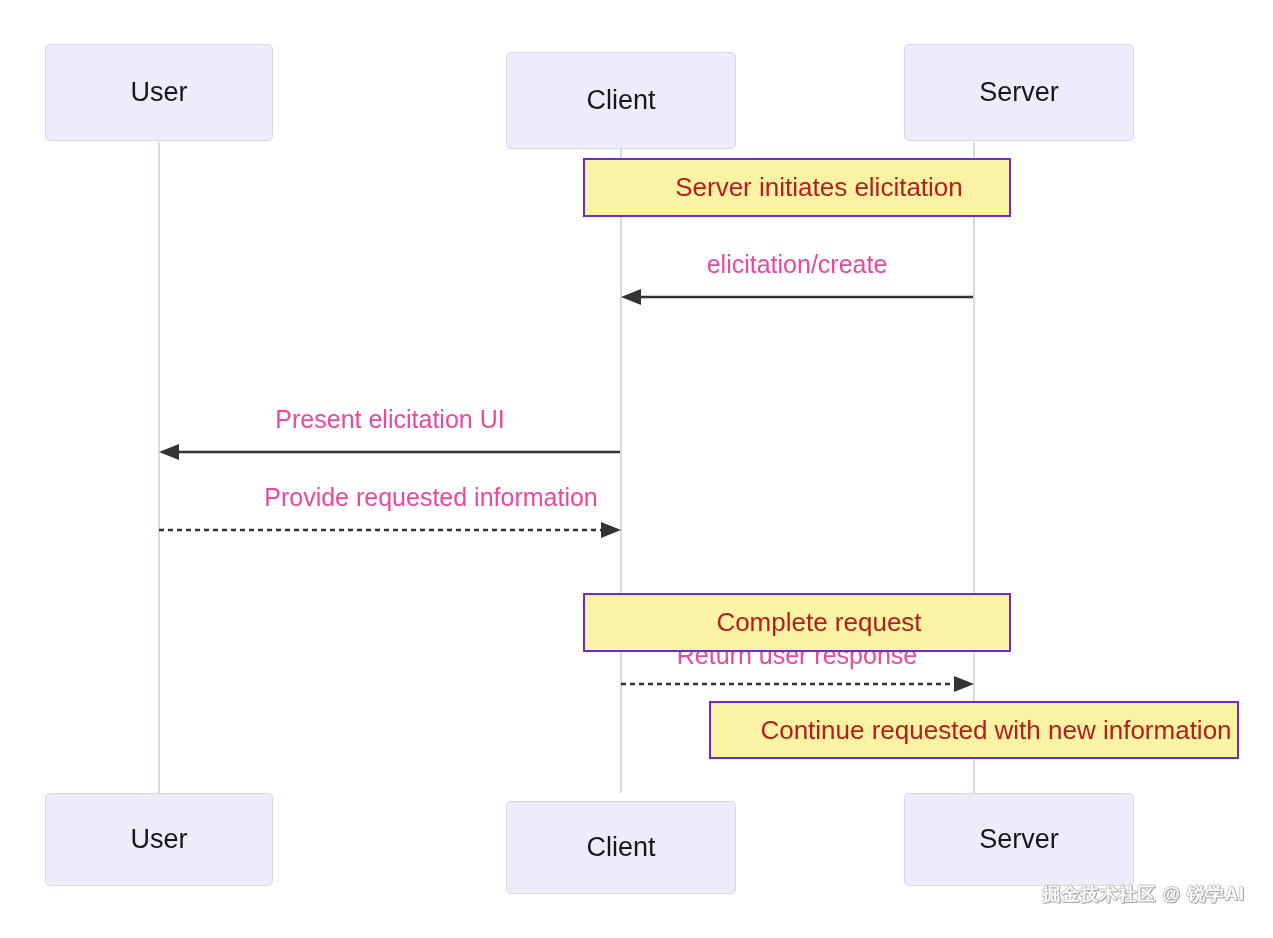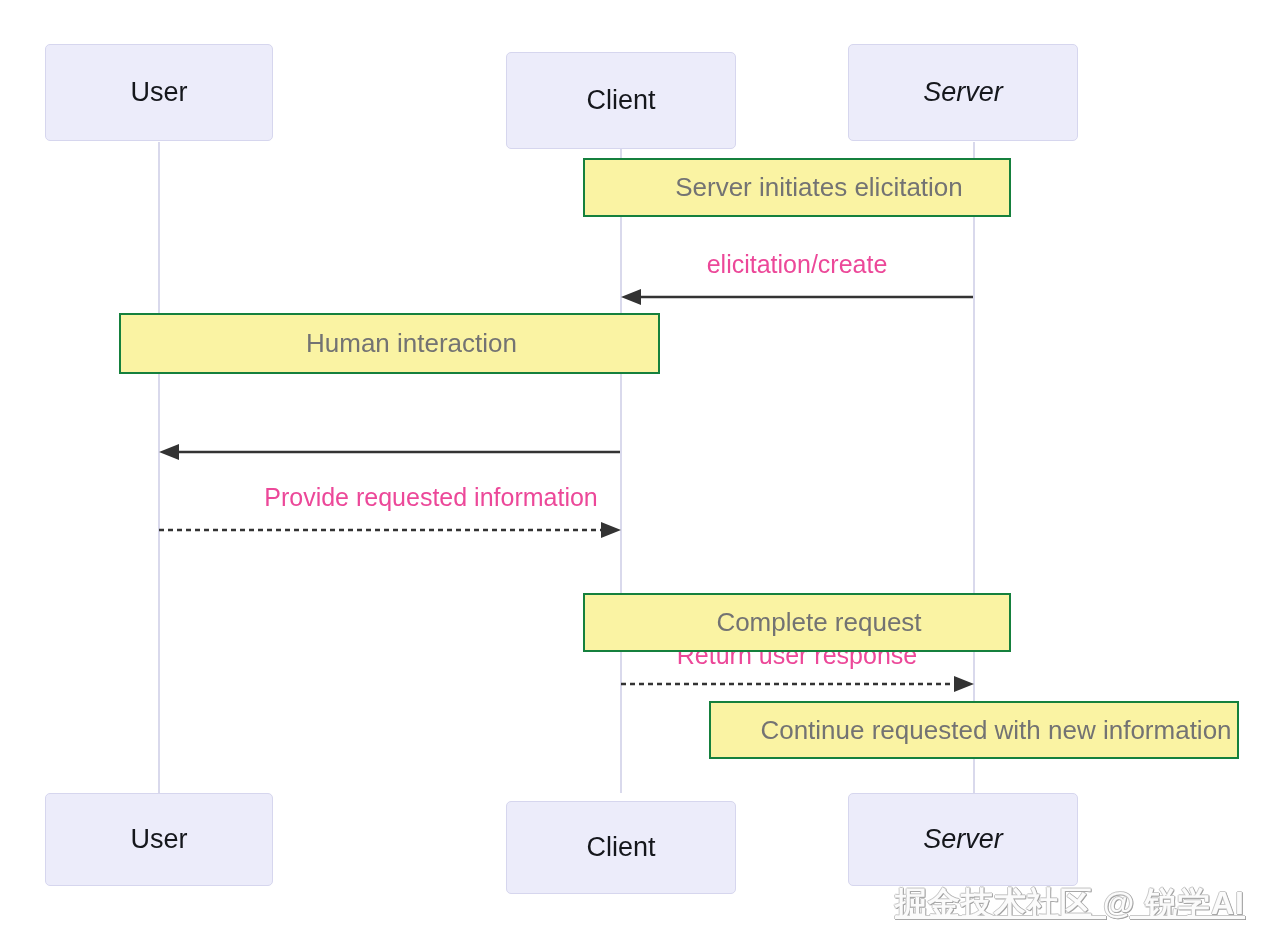--- a/index.html
+++ b/index.html
@@ -39,21 +39,21 @@
     align-items: center;
     justify-content: center;
     font-size: 27px;
     color: #15171c;
     box-sizing: border-box;
   }
   .actor.top    { top: 44px;  height: 97px; }
   .actor.bottom { top: 793px; height: 93px; }
   .a-user   { left: 45px;  width: 228px; }
   .a-client { left: 506px; width: 230px; margin-top: 8px; }
-  .a-server { left: 848px; width: 230px; font-style: italic; }
+  .a-server { left: 904px; width: 230px; }
 
   
   .arrows {
     position: absolute;
     left: 0; top: 0;
     width: 1273px;
     height: 938px;
     pointer-events: none;
   }
 
@@ -68,50 +68,49 @@
   }
   .m1 { left: 797px; top: 250px; }
   .m2 { left: 390px; top: 405px; }
   .m3 { left: 390px; top: 483px; margin-left: 41px; }
   .m4 { left: 797px; top: 641px; }
 
   
   .note {
     position: absolute;
     background: #faf3a3;
-    border: 2px solid #15803d;
+    border: 2px solid #6d28d9;
     display: flex;
     align-items: center;
     justify-content: center;
     font-size: 26px;
-    color: #737373;
+    color: #b91c1c;
     box-sizing: border-box;
     white-space: nowrap;
     padding-left: 44px;
   }
   .n1 { left: 583px; top: 158px; width: 428px; height: 59px; }
   .n2 { left: 119px; top: 313px; width: 541px; height: 61px; }
   .n3 { left: 583px; top: 549px; width: 428px; height: 59px; margin-top: 44px; }
   .n4 { left: 709px; top: 701px; width: 530px; height: 58px; }
 
   
   .watermark {
     position: absolute;
     right: 28px;
     top: 882px;
-    font-size: 32px;
+    font-size: 18px;
     font-weight: bold;
     letter-spacing: 1px;
     color: #fbfbfb;
     text-shadow:
       1px 0 0 #a8a8a8, -1px 0 0 #c9c9c9,
       0 1px 0 #a8a8a8, 0 -1px 0 #c9c9c9,
       1px 1px 0 #9c9c9c;
     white-space: nowrap;
-    text-decoration: underline;
   }
 </style>
 </head>
 <body>
 
 <div class="canvas">
 
   <div class="lifeline ll-user"></div>
   <div class="lifeline ll-client"></div>
   <div class="lifeline ll-server"></div>
@@ -143,28 +142,26 @@
       <polygon points="621,530 601,522 601,538" fill="#333333"></polygon>
     </g>
 
     <g>
       <line x1="621" y1="684" x2="957" y2="684" stroke="#333333" stroke-width="2.5" stroke-dasharray="5,4"></line>
       <polygon points="974,684 954,676 954,692" fill="#333333"></polygon>
     </g>
   </svg>
 
   <div class="msg m1">elicitation/create</div>
+  <div class="msg m2">Present elicitation UI</div>
   <div class="msg m3">Provide requested information</div>
   <div class="msg m4">Return user response</div>
 
   <div class="note n1">
     <span>Server initiates elicitation</span>
-  </div>
-  <div class="note n2">
-    <span>Human interaction</span>
   </div>
   <div class="note n3">
     <span>Complete request</span>
   </div>
   <div class="note n4">
     <span>Continue requested with new information</span>
   </div>
 
   <div class="actor bottom a-user">
     <span>User</span>

